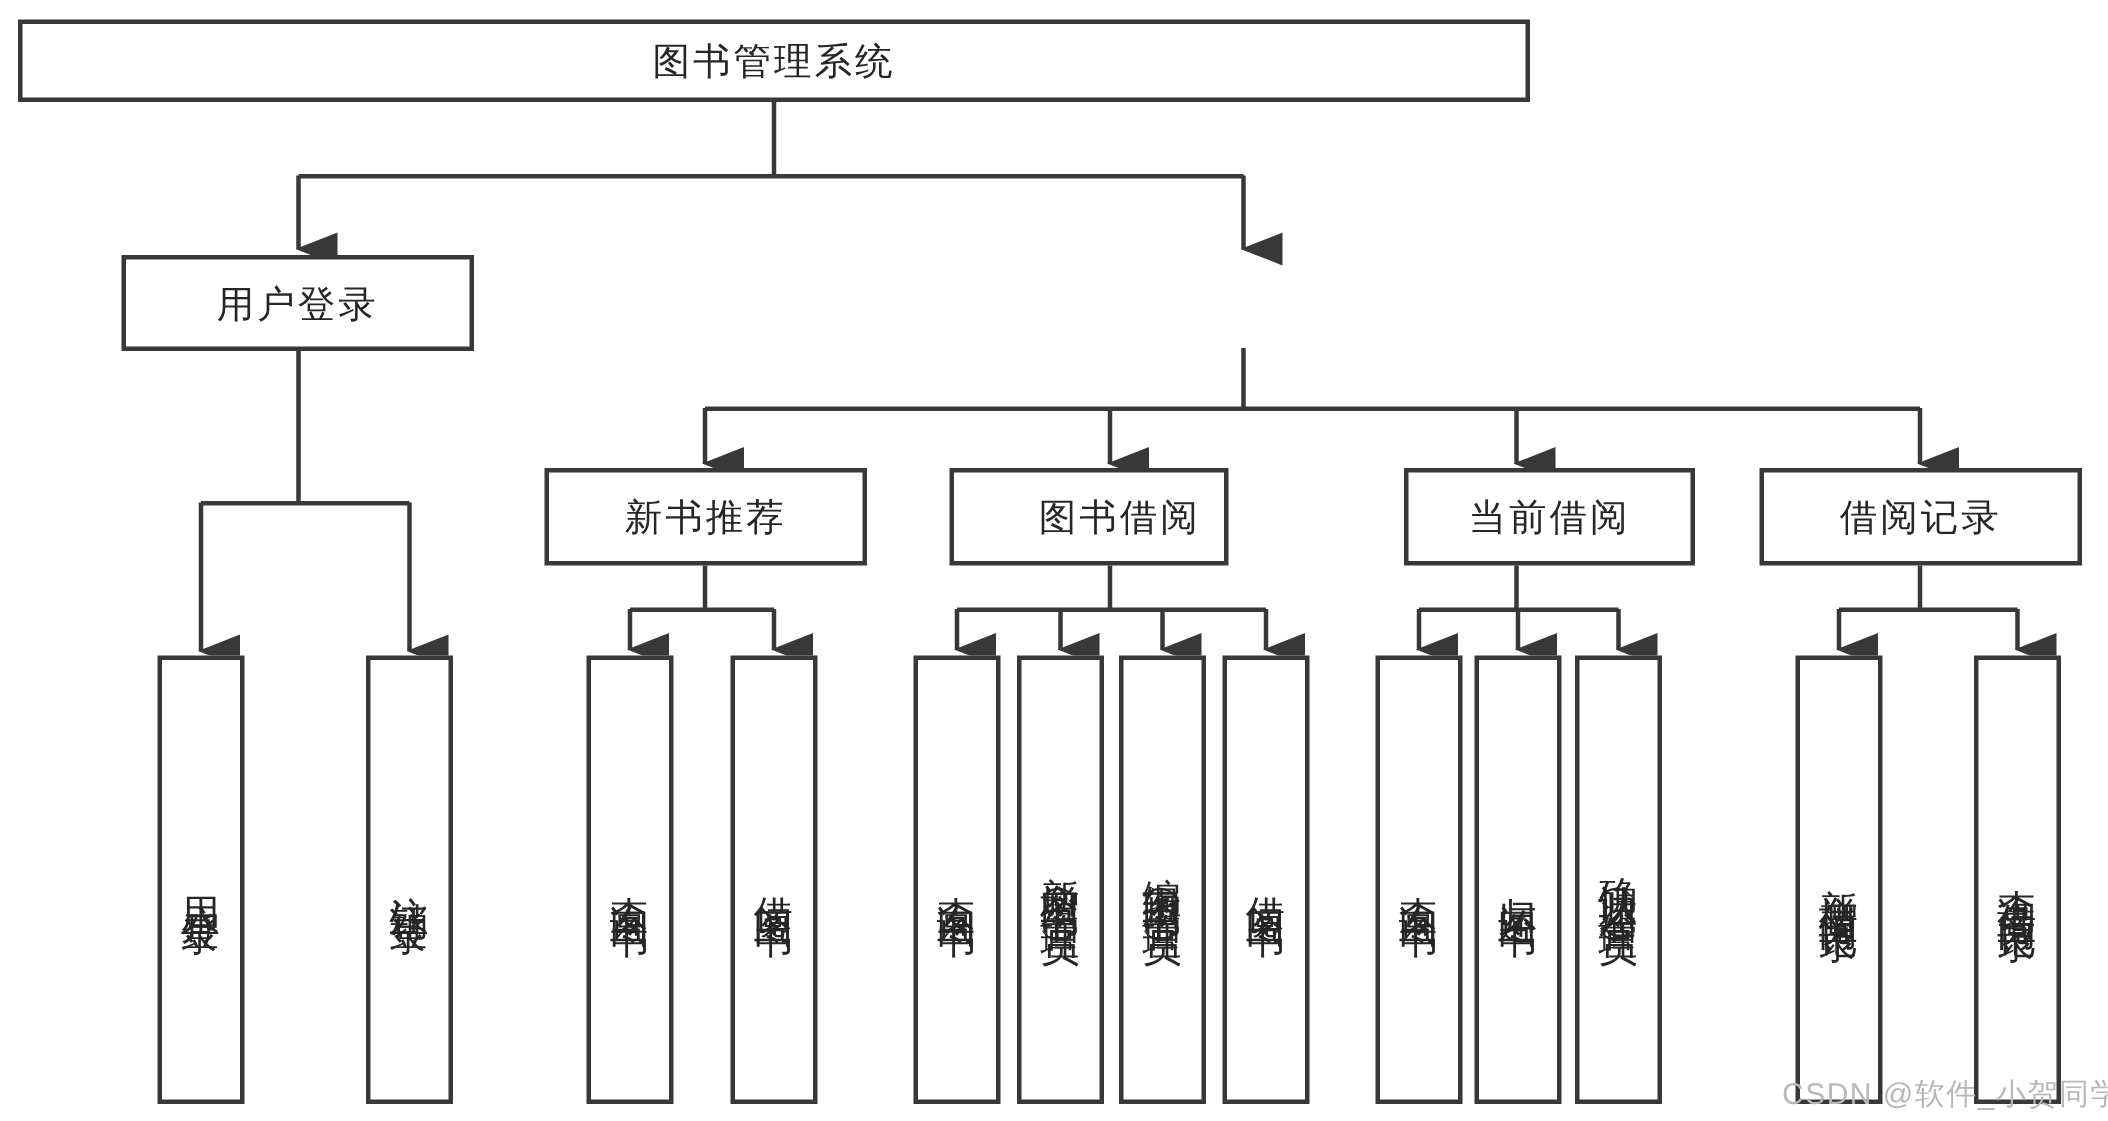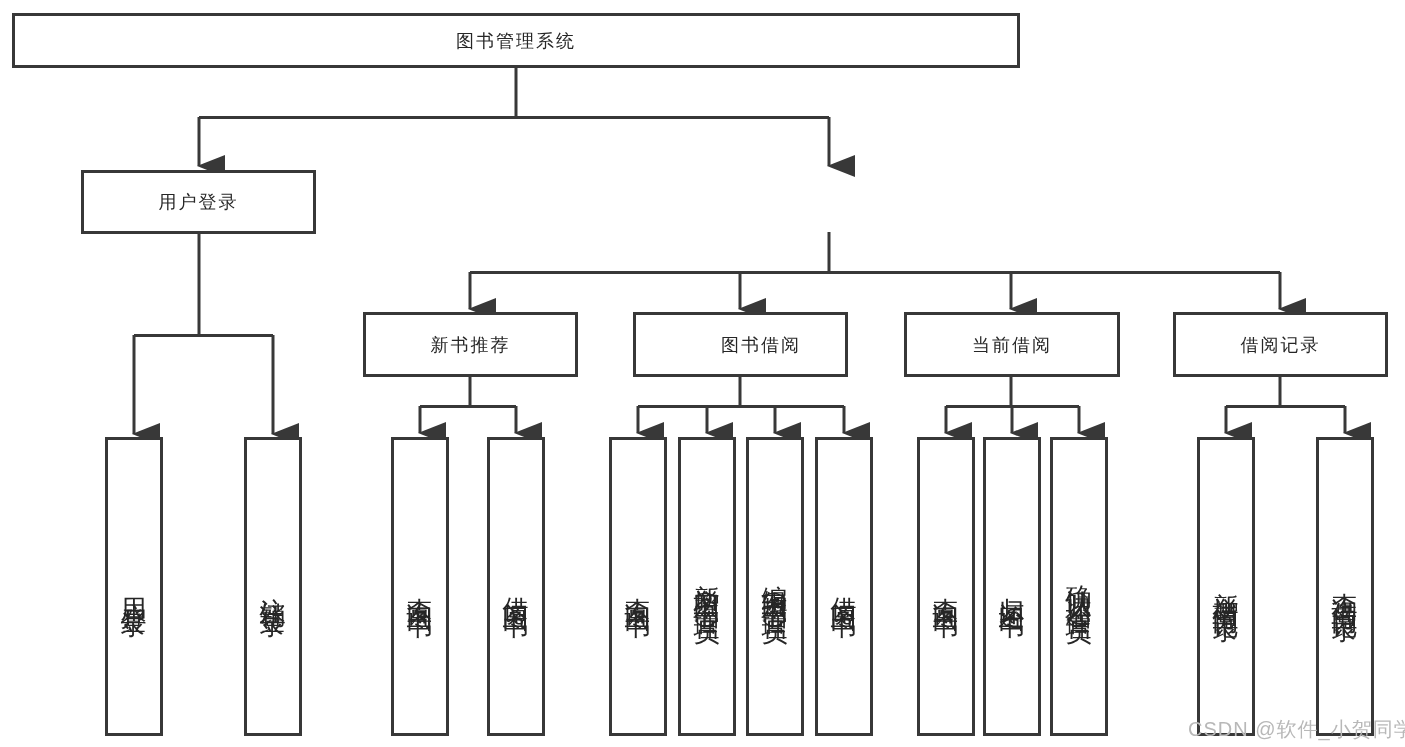--- a/index.html
+++ b/index.html
@@ -16,21 +16,21 @@
   .node {
     position: absolute;
     box-sizing: border-box;
     border: 3px solid #383838;
     background: #ffffff;
     display: flex;
     align-items: center;
     justify-content: center;
     z-index: 1;
   }
-  .hnode { font-size: 18px; letter-spacing: 2px; white-space: nowrap; }
+  .hnode { font-size: 25px; letter-spacing: 2px; white-space: nowrap; }
   .leaf { width: 58px; top: 437px; height: 299px; }
   .vtext {
     writing-mode: vertical-rl;
     text-orientation: mixed;
     font-size: 26px;
     letter-spacing: 5px;
     line-height: 1.0;
     white-space: nowrap;
   }
   .watermark {
@@ -40,22 +40,22 @@
     color: #b8b8b8;
     font-size: 20px;
     letter-spacing: 1px;
     white-space: nowrap;
   }
   
   .n-root  { left: 12px;   top: 13px;  width: 1008px; height: 55px; }
   .n-login { left: 81px;   top: 170px; width: 235px;  height: 64px; }
   .n-mgmt  { left: 711px;  top: 170px; width: 236px;  height: 64px; }
   .n-l3a   { left: 363px;  top: 312px; width: 215px;  height: 65px; font-family: Liberation Mono, monospace; }
-  .n-l3b   { left: 633px;  top: 312px; width: 215px;  height: 65px; padding-left: 41px; }
-  .n-l3c   { left: 904px;  top: 312px; width: 216px;  height: 65px; font-family: Liberation Serif, serif; }
+  .n-l3b   { left: 633px;  top: 312px; width: 186px;  height: 65px; padding-left: 41px; }
+  .n-l3c   { left: 936px;  top: 312px; width: 194px;  height: 65px; font-family: Liberation Serif, serif; }
   .n-l3d   { left: 1173px; top: 312px; width: 215px;  height: 65px; justify-content: center; }
   .lf-1  { left: 105px; }  .lf-2  { left: 244px; }
   .lf-3  { left: 391px; }  .lf-4  { left: 487px; }
   .lf-5  { left: 609px; }  .lf-6  { left: 678px; }
   .lf-7  { left: 746px; }  .lf-8  { left: 815px; }
   .lf-9  { left: 917px; }  .lf-10 { left: 983px; }  .lf-11 { left: 1050px; }
   .lf-12 { left: 1197px; } .lf-13 { left: 1316px; }
 </style>
 </head>
 <body>

